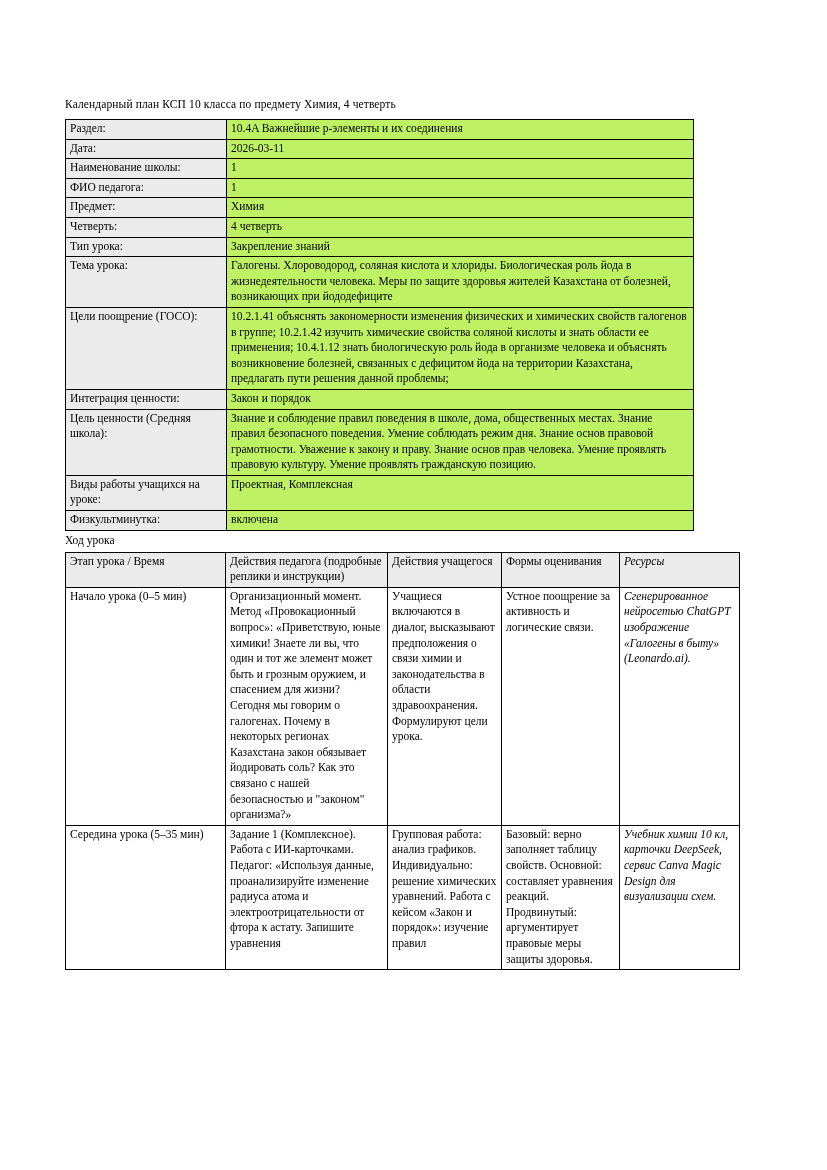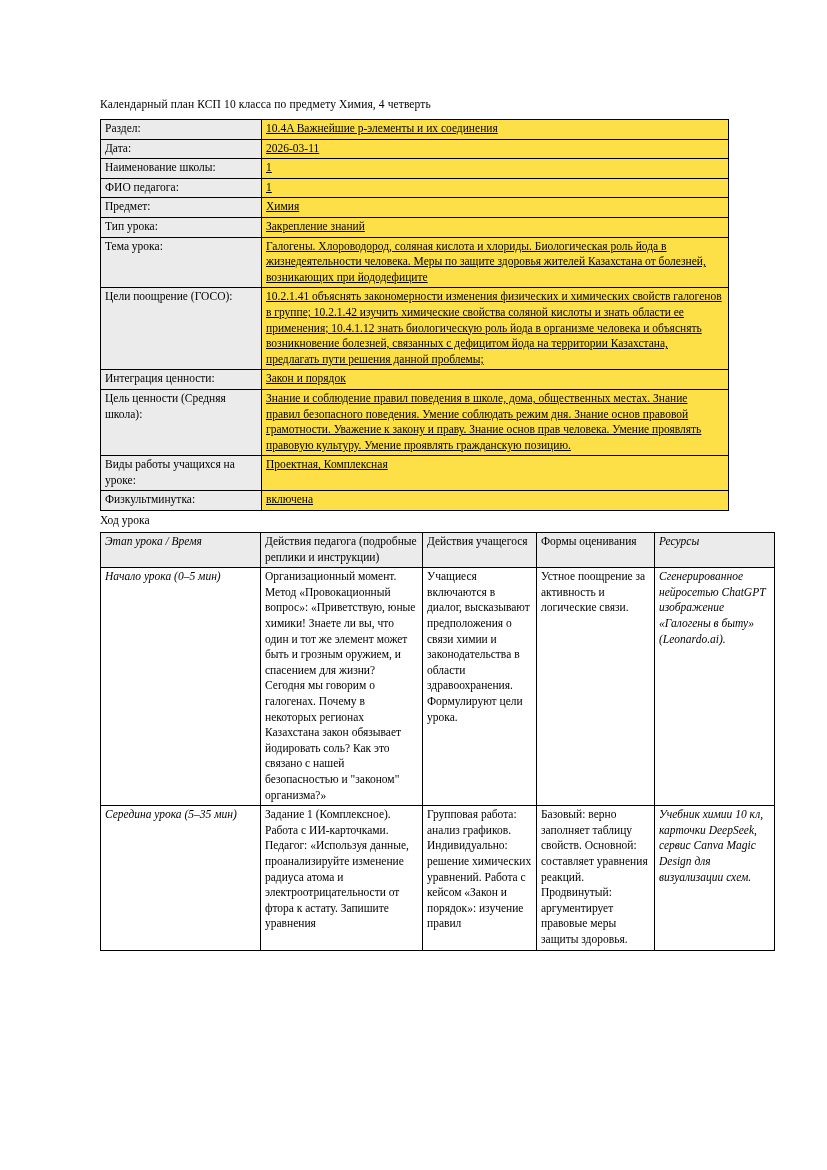--- a/index.html
+++ b/index.html
@@ -12,21 +12,21 @@
     height: 1170px;
     overflow: hidden;
     font-family: "Liberation Serif", "DejaVu Serif", serif;
     color: #000000;
   }
   .page {
     position: relative;
     width: 827px;
     height: 1170px;
     box-sizing: border-box;
-    padding: 96px 99px 0 100px;
+    padding: 96px 99px 0 65px;
     background: #ffffff;
   }
   .doc-title {
     font-size: 11.5px;
     line-height: 16px;
     margin: 0 0 7px 0;
     letter-spacing: 0.01em;
   }
   table.kspt {
     border-collapse: collapse;
@@ -44,33 +44,32 @@
     word-wrap: break-word;
     overflow-wrap: break-word;
     hyphens: none;
   }
   
   table.info td.label {
     width: 152px;
     background: #ebebeb;
   }
   table.info td.value {
-    background: #fde047;
-    text-decoration: underline;
+    background: #bef264;
   }
   
   .section-label {
     font-size: 11.5px;
     line-height: 16px;
     margin: 1px 0 4px 0;
   }
   table.flow th {
     background: #ebebeb;
   }
-  table.flow .c0 { width: 151px; font-style: italic; }
+  table.flow .c0 { width: 151px; }
   table.flow .c1 { width: 153px; }
   table.flow .c2 { width: 105px; }
   table.flow .c3 { width: 109px; }
   table.flow .c4 { width: 111px; font-style: italic; }
   table.flow td {
     background: #ffffff;
   }
 </style>
 </head>
 <body>
@@ -93,20 +92,24 @@
         <td class="label">Наименование школы:</td>
         <td class="value">1</td>
       </tr>
       <tr>
         <td class="label">ФИО педагога:</td>
         <td class="value">1</td>
       </tr>
       <tr>
         <td class="label">Предмет:</td>
         <td class="value">Химия</td>
+      </tr>
+      <tr>
+        <td class="label">Четверть:</td>
+        <td class="value">4 четверть</td>
       </tr>
       <tr>
         <td class="label">Тип урока:</td>
         <td class="value">Закрепление знаний</td>
       </tr>
       <tr>
         <td class="label">Тема урока:</td>
         <td class="value">Галогены. Хлороводород, соляная кислота и хлориды. Биологическая роль йода в жизнедеятельности человека. Меры по защите здоровья жителей Казахстана от болезней, возникающих при йододефиците</td>
       </tr>
       <tr>

